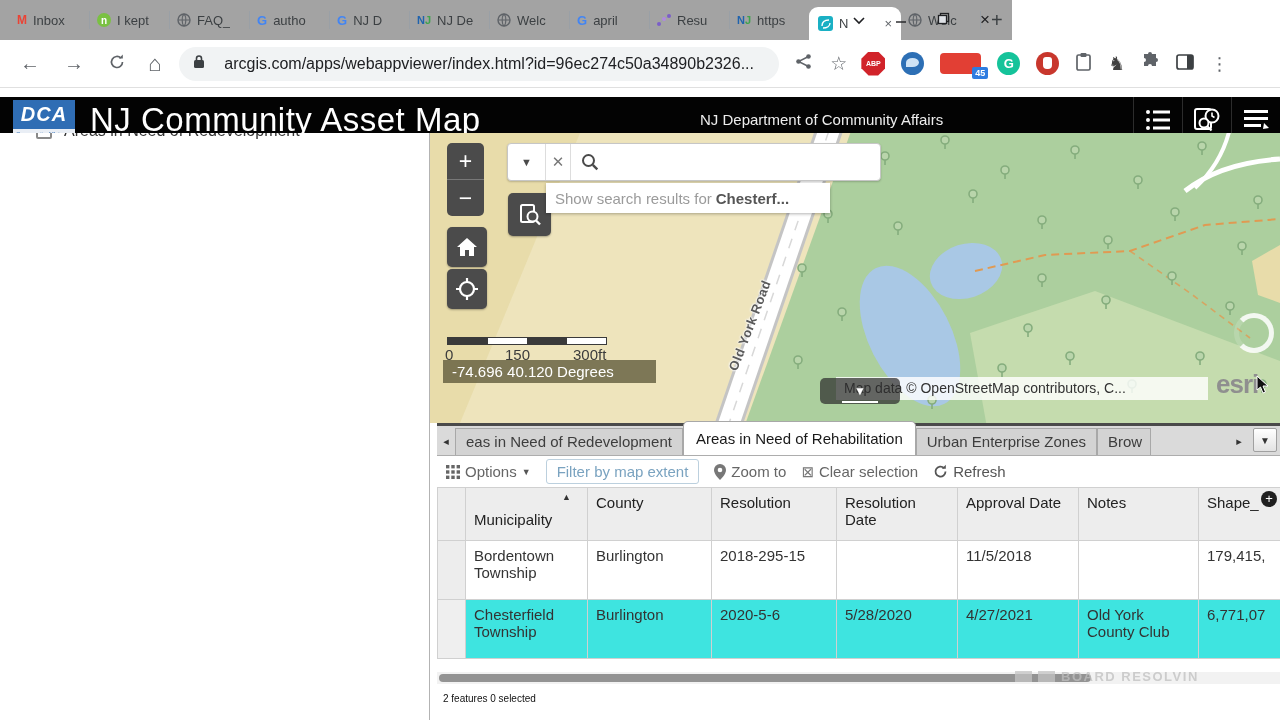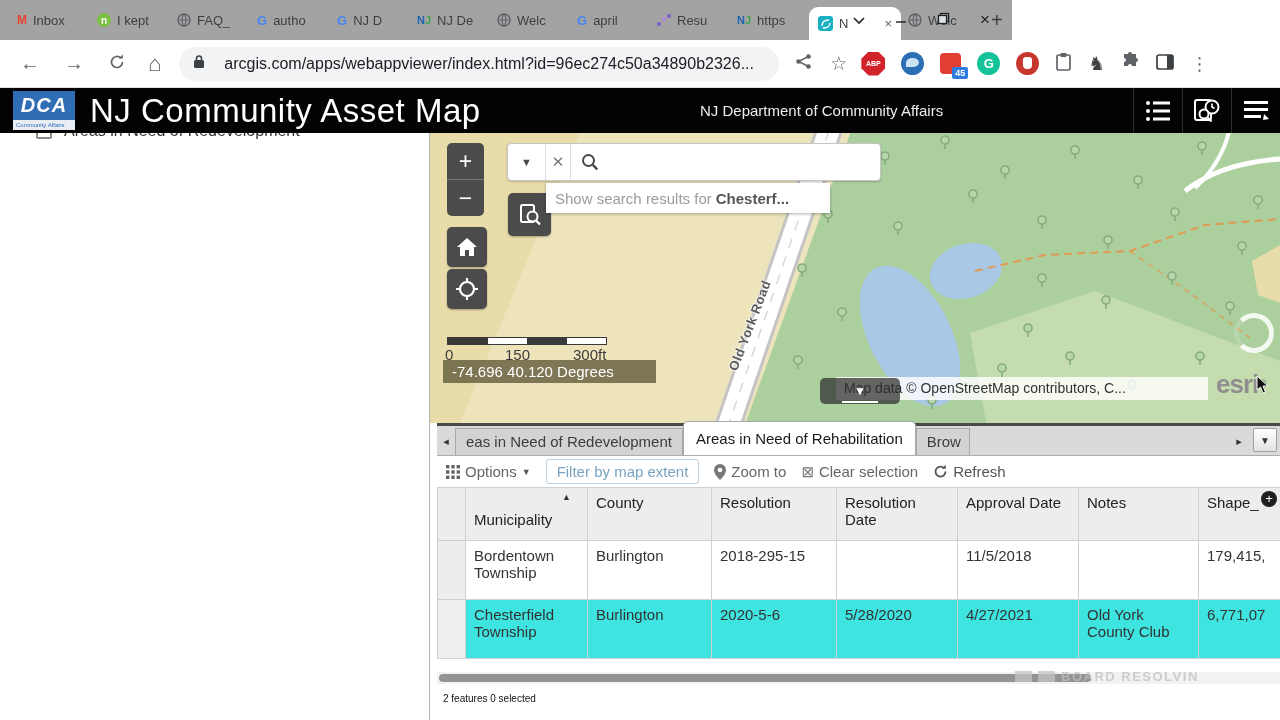--- a/index.html
+++ b/index.html
@@ -32,34 +32,34 @@
   .navglyph { font-size:20px; color:#5f6368; }
   .omnibox { margin-left:18px; width:600px; height:34px; border-radius:17px; background:#f1f3f4;
     display:flex; align-items:center; padding:0 14px; gap:19px; }
   .urltext { font-size:16px; color:#202124; white-space:nowrap; overflow:hidden; }
   .extrow { display:flex; align-items:center; gap:16px; margin-left:14px; }
   .ext-abp{width:24px;height:24px;background:#d1232a;color:#fff;font-size:7px;font-weight:bold;
     display:flex;align-items:center;justify-content:center;
     clip-path:polygon(30% 0,70% 0,100% 30%,100% 70%,70% 100%,30% 100%,0 70%,0 30%);}
   .ext-bird{width:23px;height:23px;border-radius:50%;background:#2d6fb5;position:relative;}
   .ext-bird::after{content:"";position:absolute;left:5px;top:6px;width:13px;height:9px;background:#cfe3f5;border-radius:50% 50% 50% 0;}
-  .ext-45{width:21px;height:21px;border-radius:4px;background:#e23f34;position:relative;}
+  .ext-45{width:41px;height:21px;border-radius:4px;background:#e23f34;position:relative;}
   .ext-45 .badge{position:absolute;right:-7px;bottom:-5px;background:#2e7ce0;color:#fff;font-size:9px;
     font-weight:bold;padding:0 3px;border-radius:2px;line-height:12px;}
   .ext-gram{width:23px;height:23px;border-radius:50%;background:#15c39a;color:#fff;font-weight:bold;
     font-size:13px;display:flex;align-items:center;justify-content:center;}
   .ext-gram::before{content:"G";}
   .ext-adb{width:23px;height:23px;border-radius:50%;background:#c8372d;position:relative;}
   .ext-adb::after{content:"";position:absolute;left:7px;top:5px;width:9px;height:12px;background:#fff;border-radius:3px 3px 4px 4px;}
   .ext-dark{font-size:19px;color:#3f3f3f;line-height:19px;}
   .ext-dark::before{content:"\265E";}
   .kebab{font-size:18px;color:#5f6368;}
 
   
-  .appheader { position:absolute; left:0; top:88px; width:1280px; height:45px; background:#030303;
+  .appheader { position:absolute; left:0; top:97px; width:1280px; height:45px; background:#030303;
     display:flex; align-items:center; }
   .dca-logo { width:62px; height:39px; margin-left:13px; background:#2f6db4; position:relative; flex:none; }
   .dca-txt { display:block; color:#fff; font-weight:bold; font-style:italic; font-size:20px;
     text-align:center; line-height:29px; letter-spacing:1px; }
   .dca-sub { position:absolute; left:0; right:0; bottom:0; height:10px; background:#e9eef5;
     font-size:6px; line-height:10px; color:#2f6db4; padding-left:3px; overflow:hidden; white-space:nowrap; }
   .app-title { margin-left:15px; font-size:33px; font-weight:400; color:#fff; letter-spacing:.5px; white-space:nowrap; }
   .app-subtitle { position:absolute; left:700px; font-size:15px; color:#ededed; }
   .header-btns { position:absolute; right:0; top:0; height:45px; display:flex; }
   .hbtn { width:49px; height:45px; border-left:1px solid #2c2c2c; display:flex; align-items:center; justify-content:center; }
@@ -571,20 +571,21 @@
       </svg>
   </div>
 </div>
 
 <div class="tablepanel">
   <div class="ptop"></div>
   <div class="tabbar">
     <div class="tscroll">◂</div>
     <div class="ttab trunc1">eas in Need of Redevelopment</div>
     <div class="ttab active">Areas in Need of Rehabilitation</div>
+    <div class="ttab">Urban Enterprise Zones</div>
     <div class="ttab trunc2">Brow</div>
     <div class="rightgrp">
       <div class="tscroll">▸</div>
       <div class="tab-dd">▼</div>
     </div>
   </div>
 
   <div class="ttoolbar">
     <div class="tool">
       <svg width="14" height="14" viewBox="0 0 14 14">

